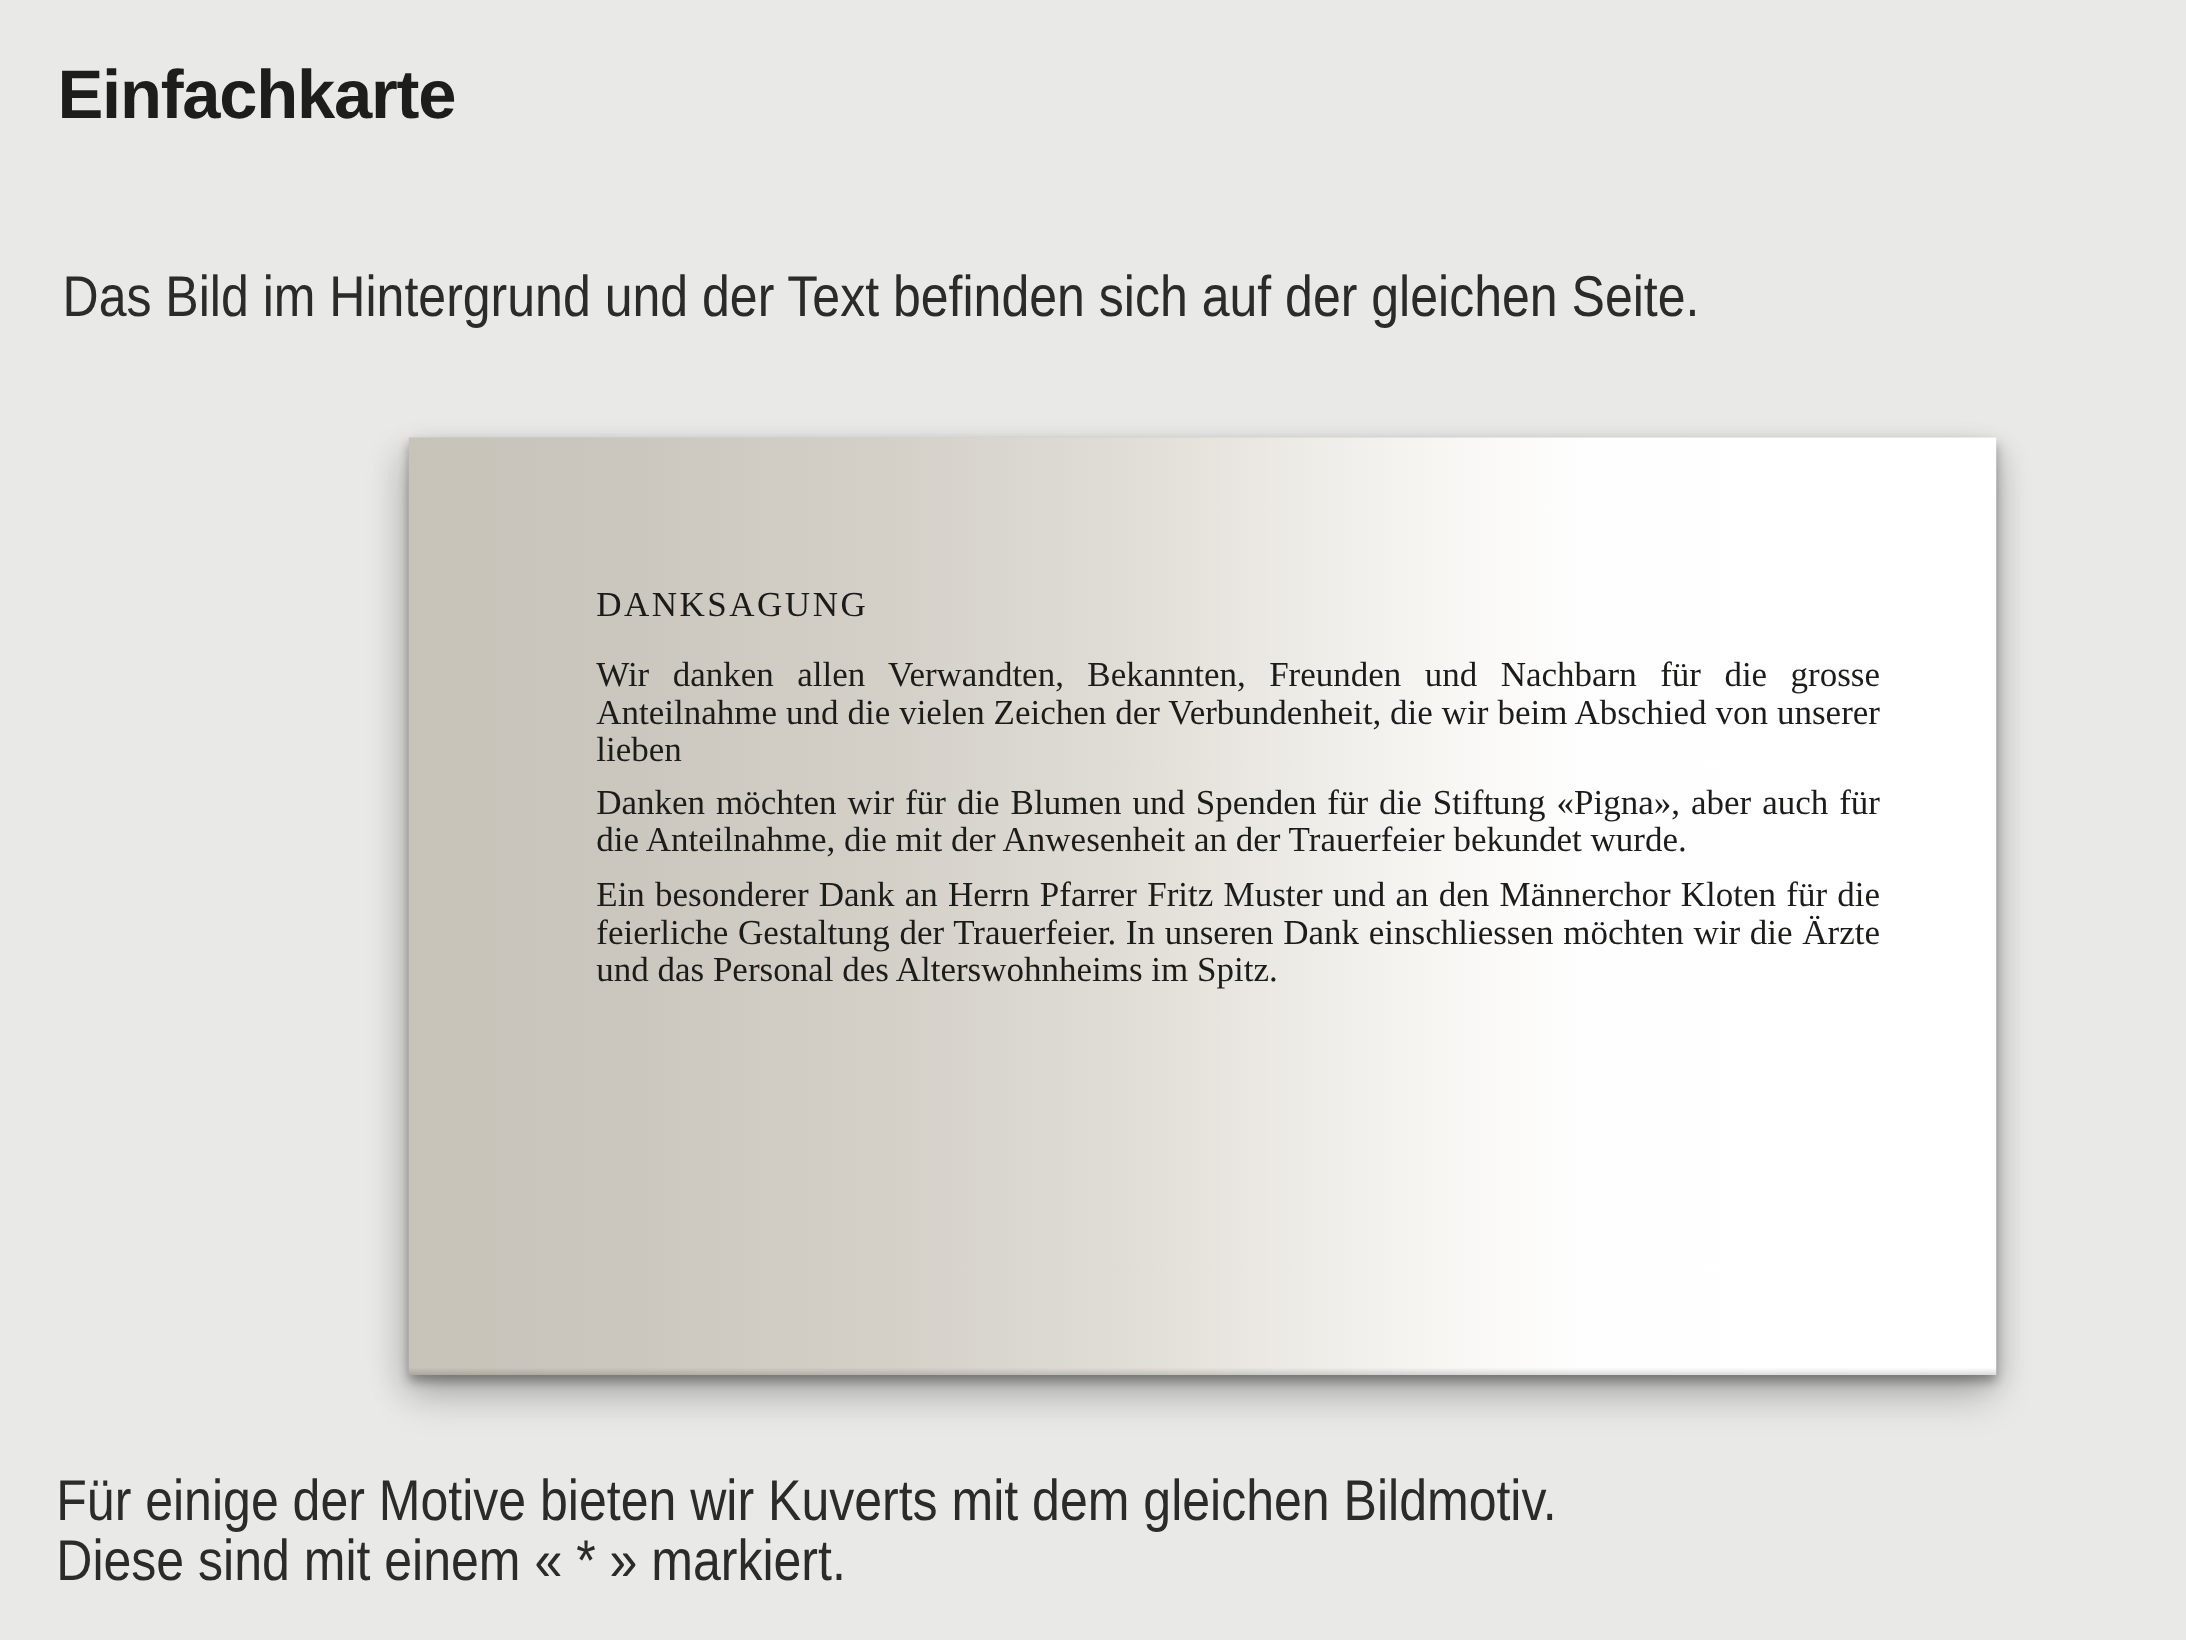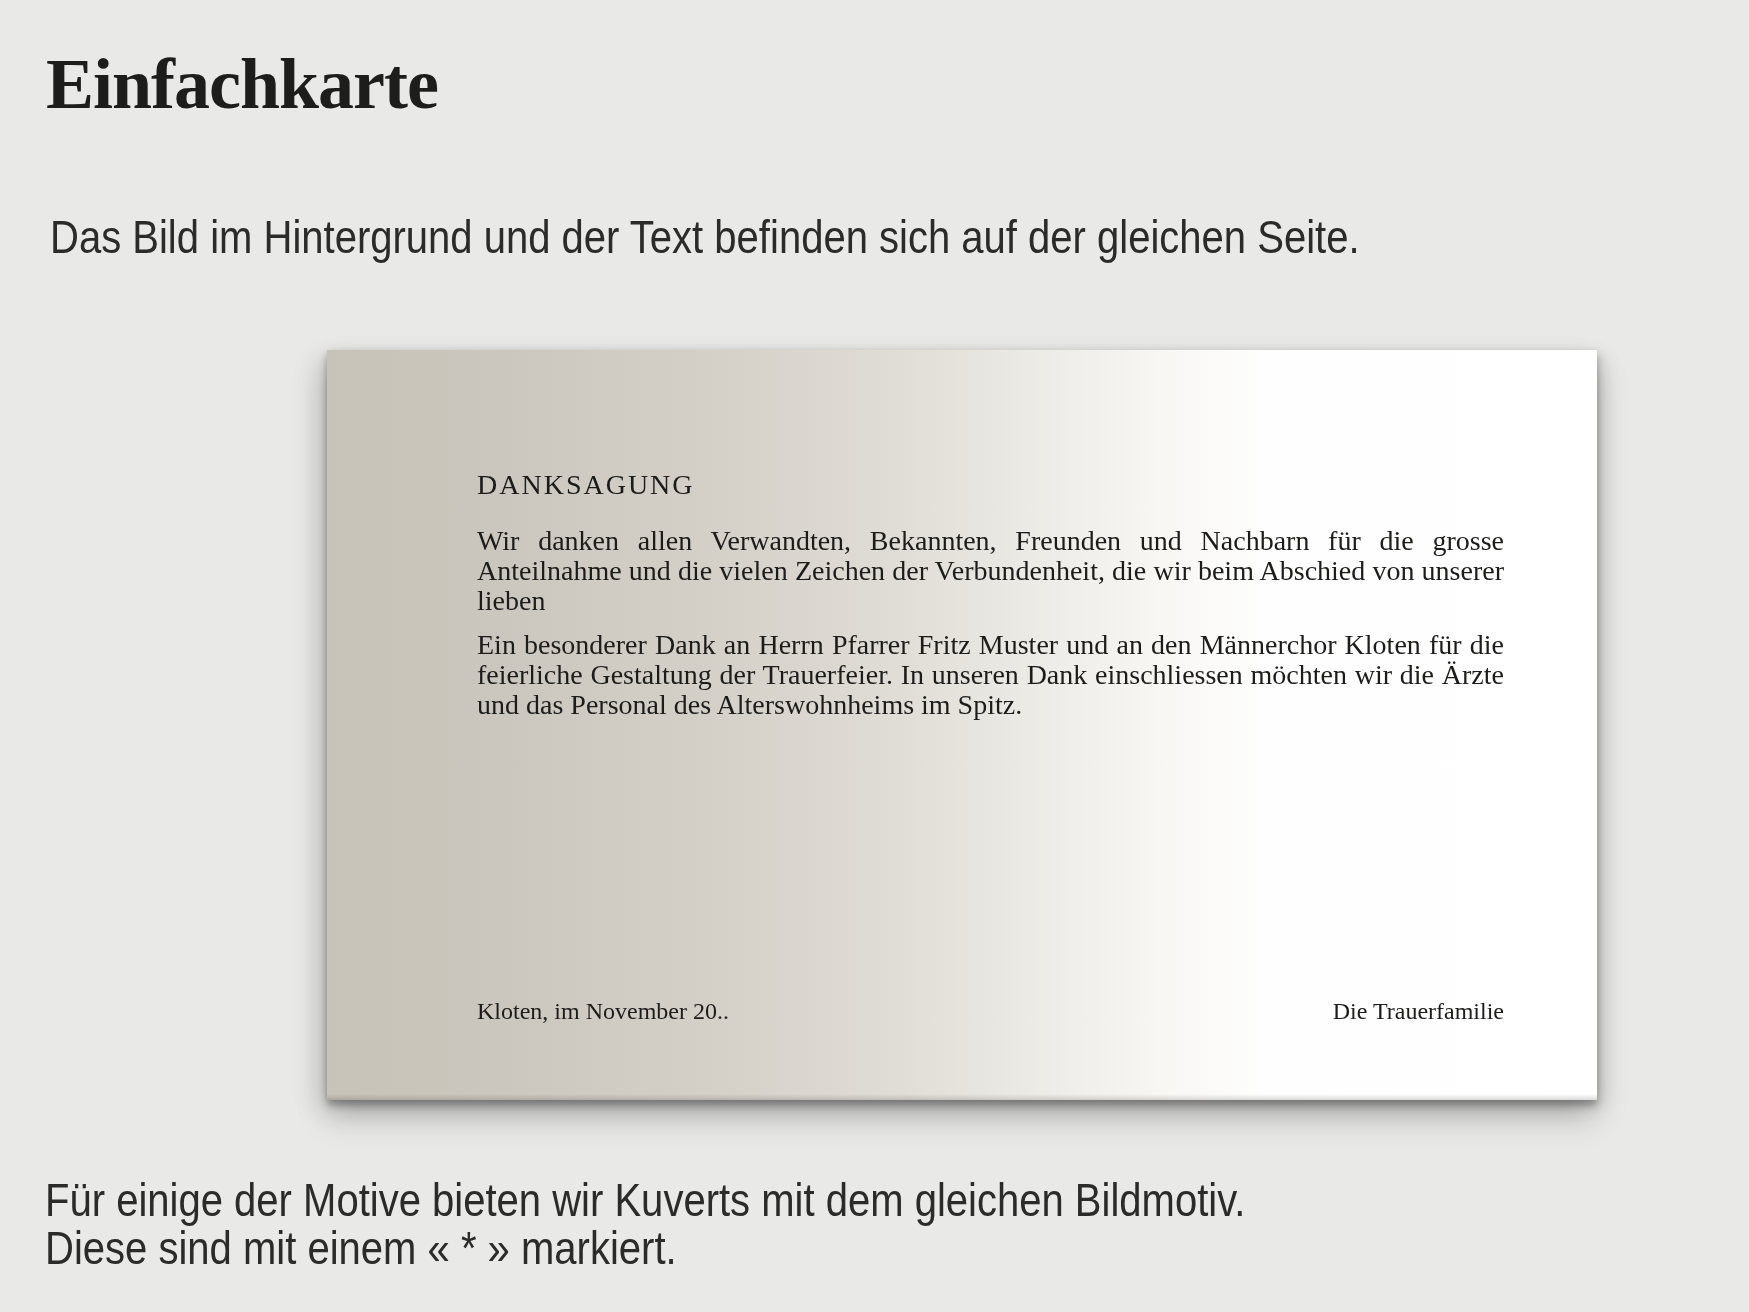--- a/index.html
+++ b/index.html
@@ -15,23 +15,23 @@
     background: #e9e9e8;
     font-family: "Liberation Sans", sans-serif;
   }
 
   
   .page-title {
     position: absolute;
     left: 46px;
     top: 48px;
     margin: 0;
-    font-family: Liberation Serif, serif;
+    font-family: Liberation Sans, sans-serif;
     font-weight: 700;
-    font-size: 72px;
+    font-size: 55px;
     line-height: 1.0;
     letter-spacing: -1px;
     color: #1d1d1b;
   }
 
   .page-subtitle {
     position: absolute;
     left: 50px;
     top: 212px;
     margin: 0;
@@ -152,28 +152,25 @@
 
 <div class="card">
   <div class="card-inner">
 
     <h2 class="card-heading">DANKSAGUNG</h2>
 
     <p class="card-intro p-justify">Wir danken allen Verwandten, Bekannten, Freunden und Nachbarn für die grosse Anteilnahme und die vielen Zeichen der Verbundenheit, die wir beim Abschied von unserer lieben</p>
 
 
 
+    <p class="card-para2 p-justify">Danken möchten wir für die Blumen und Spenden für die Stiftung «Pigna», aber auch für die Anteilnahme, die mit der Anwesenheit an der Trauerfeier bekundet wurde.</p>
 
     <p class="card-para3 p-justify">Ein besonderer Dank an Herrn Pfarrer Fritz Muster und an den Männerchor Kloten für die feierliche Gestaltung der Trauerfeier. In unseren Dank einschliessen möchten wir die Ärzte und das Personal des Alterswohnheims im Spitz.</p>
 
 
-    <div class="card-bottom-row">
-      <span>Kloten, im November 20..</span>
-      <span>Die Trauerfamilie</span>
-    </div>
 
   </div>
 </div>
 
 <div class="page-footer">
   <span class="line">Für einige der Motive bieten wir Kuverts mit dem gleichen Bildmotiv.</span>
   <span class="line">Diese sind mit einem « * » markiert.</span>
 </div>
 
 </body></html>

